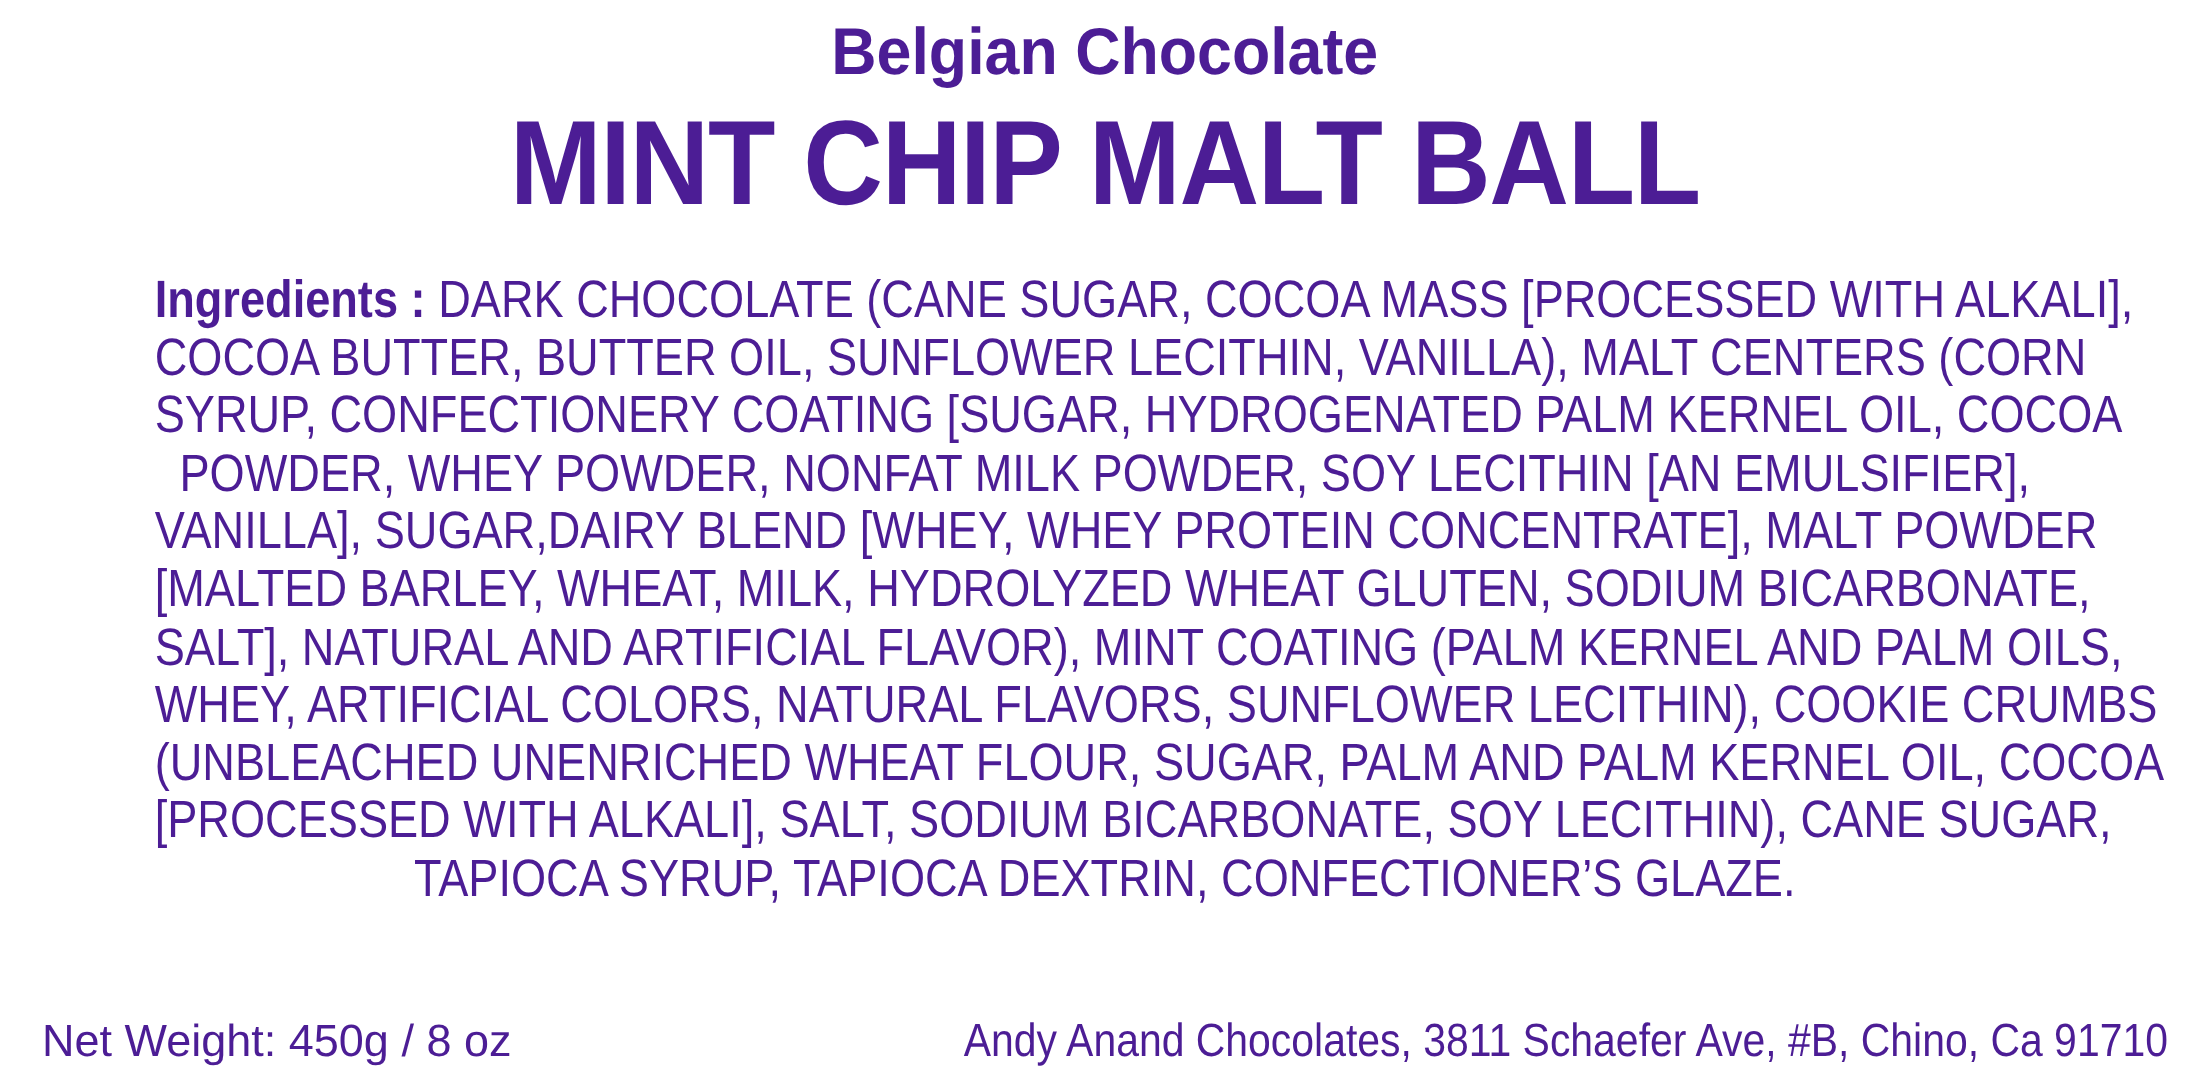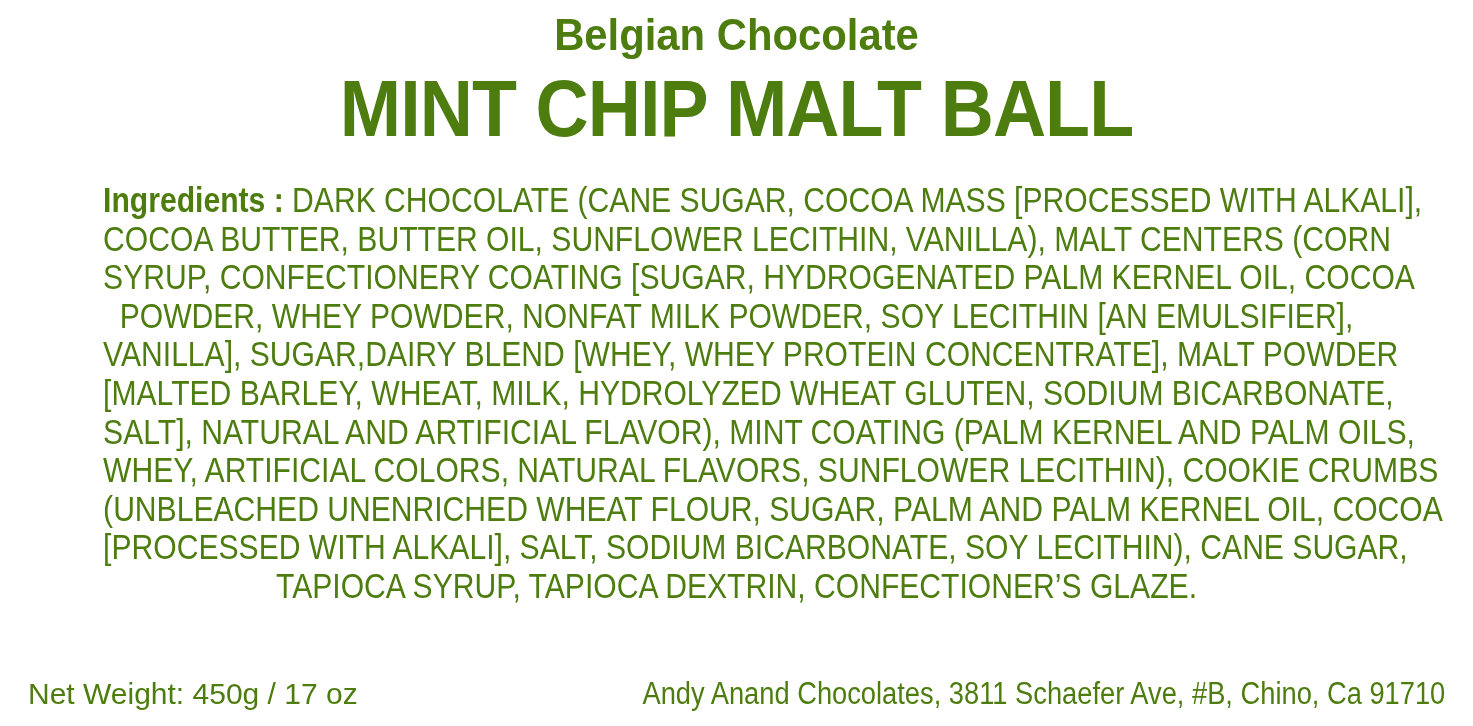--- a/index.html
+++ b/index.html
@@ -5,21 +5,21 @@
   html, body {
     margin: 0;
     padding: 0;
     background: #ffffff;
   }
   .label-canvas {
     position: relative;
     width: 1473px;
     height: 726px;
     background: #ffffff;
-    color: #4d7c0f;
+    color: #4c1d95;
     font-family: "Liberation Sans", sans-serif;
     overflow: hidden;
   }
   .brand-line {
     margin-top: 10px;
     text-align: center;
     font-size: 44px;
     font-weight: bold;
     letter-spacing: 0px;
     transform: scaleX(0.95);
@@ -88,17 +88,17 @@
     <div class="ing-line">VANILLA], SUGAR,DAIRY BLEND [WHEY, WHEY PROTEIN CONCENTRATE], MALT POWDER</div>
     <div class="ing-line">[MALTED BARLEY, WHEAT, MILK, HYDROLYZED WHEAT GLUTEN, SODIUM BICARBONATE,</div>
     <div class="ing-line">SALT], NATURAL AND ARTIFICIAL FLAVOR), MINT COATING (PALM KERNEL AND PALM OILS,</div>
     <div class="ing-line">WHEY, ARTIFICIAL COLORS, NATURAL FLAVORS, SUNFLOWER LECITHIN), COOKIE CRUMBS</div>
     <div class="ing-line">(UNBLEACHED UNENRICHED WHEAT FLOUR, SUGAR, PALM AND PALM KERNEL OIL, COCOA</div>
     <div class="ing-line">[PROCESSED WITH ALKALI], SALT, SODIUM BICARBONATE, SOY LECITHIN), CANE SUGAR,</div>
     <div class="ing-line">TAPIOCA SYRUP, TAPIOCA DEXTRIN, CONFECTIONER’S GLAZE.</div>
   </div>
 
   <div class="footer-row">
-    <div class="net-weight">Net Weight: 450g / 17 oz</div>
+    <div class="net-weight">Net Weight: 450g / 8 oz</div>
     <div class="address">Andy Anand Chocolates, 3811 Schaefer Ave, #B, Chino, Ca 91710</div>
   </div>
 
 </div>
 
 </body></html>

